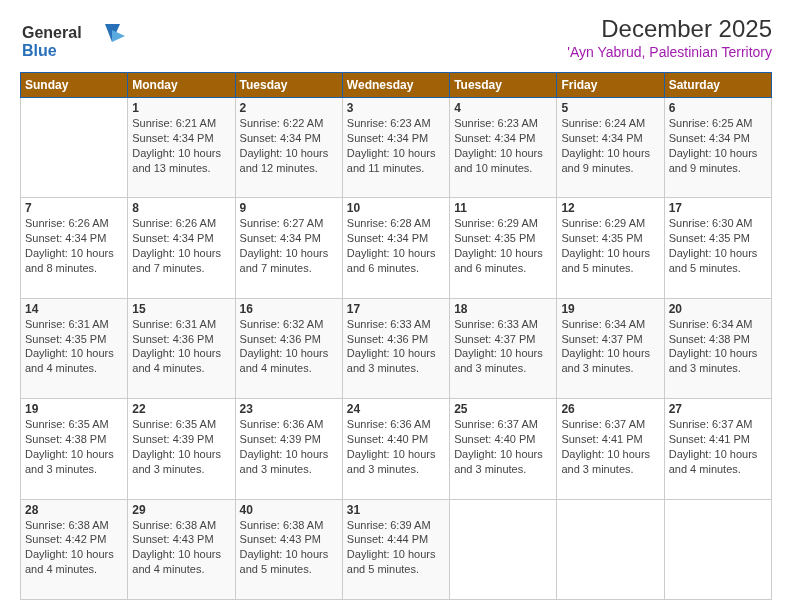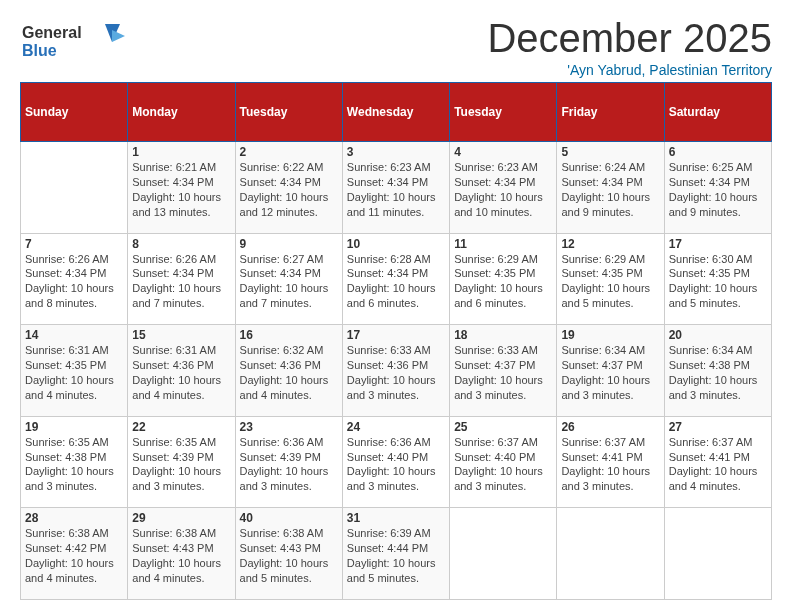--- a/index.html
+++ b/index.html
@@ -25,43 +25,43 @@
     }
     .logo {
       display: flex;
       align-items: center;
       gap: 0;
     }
     .title-block {
       text-align: right;
     }
     .main-title {
-      font-size: 40px;
+      font-size: 24px;
       font-weight: normal;
       color: #333;
       line-height: 1.1;
     }
     .subtitle {
       font-size: 14px;
-      color: #0369a1;
+      color: #a21caf;
       margin-top: 2px;
     }
     .calendar {
       flex: 1;
       border: 1px solid #ccc;
       border-collapse: collapse;
       width: 100%;
       font-size: 10px;
     }
     .calendar thead tr th {
-      background-color: #b91c1c;
+      background-color: #a16207;
       color: #fff;
       font-size: 12px;
       font-weight: bold;
-      padding: 22px 4px;
+      padding: 5px 4px;
       text-align: left;
       border: 1px solid #1a5fa8;
     }
     .calendar tbody tr td {
       border: 1px solid #ccc;
       vertical-align: top;
       padding: 3px 4px;
       width: calc(100% / 7);
       background: #fff;
     }

